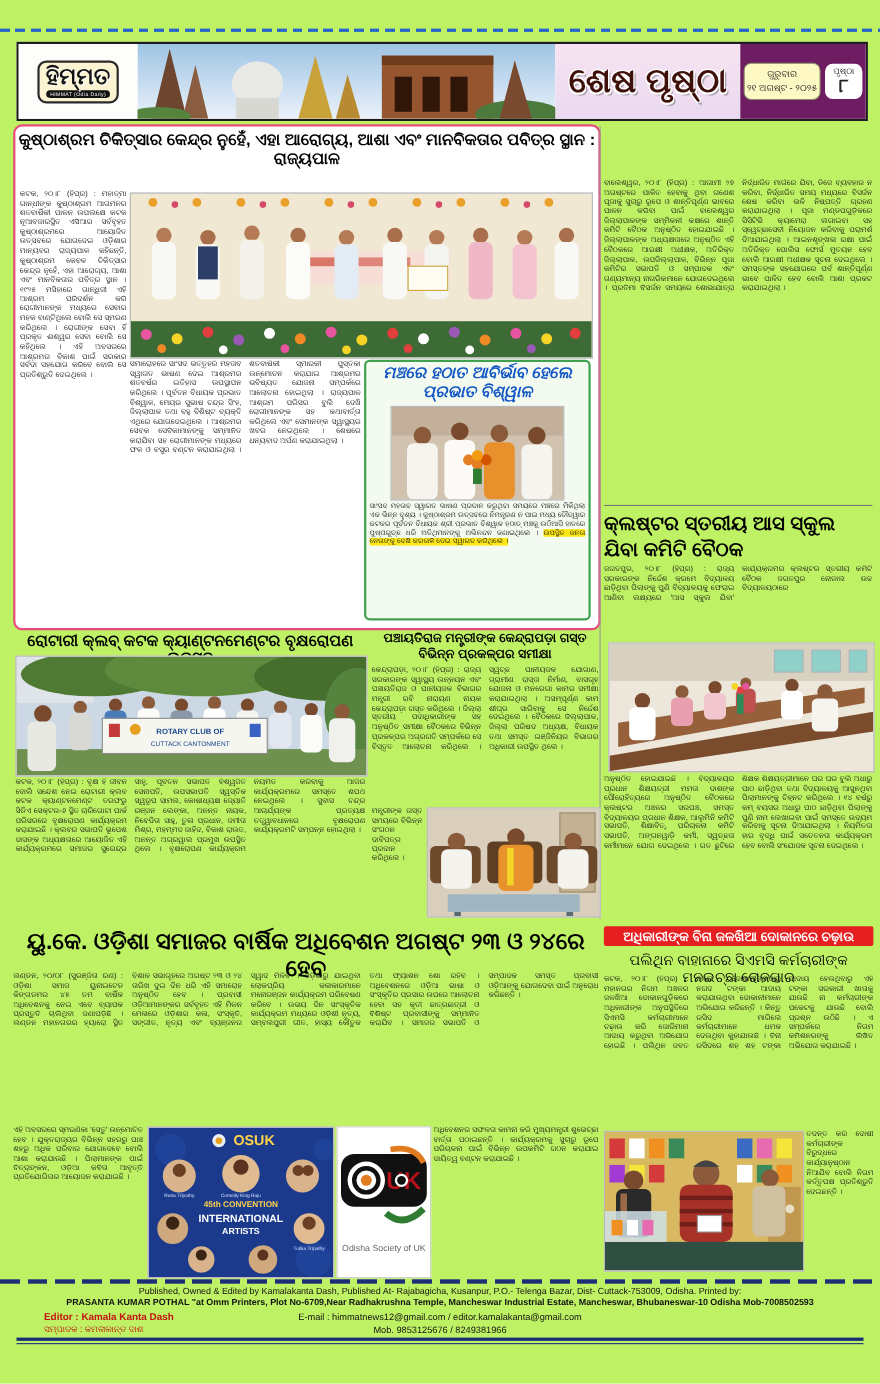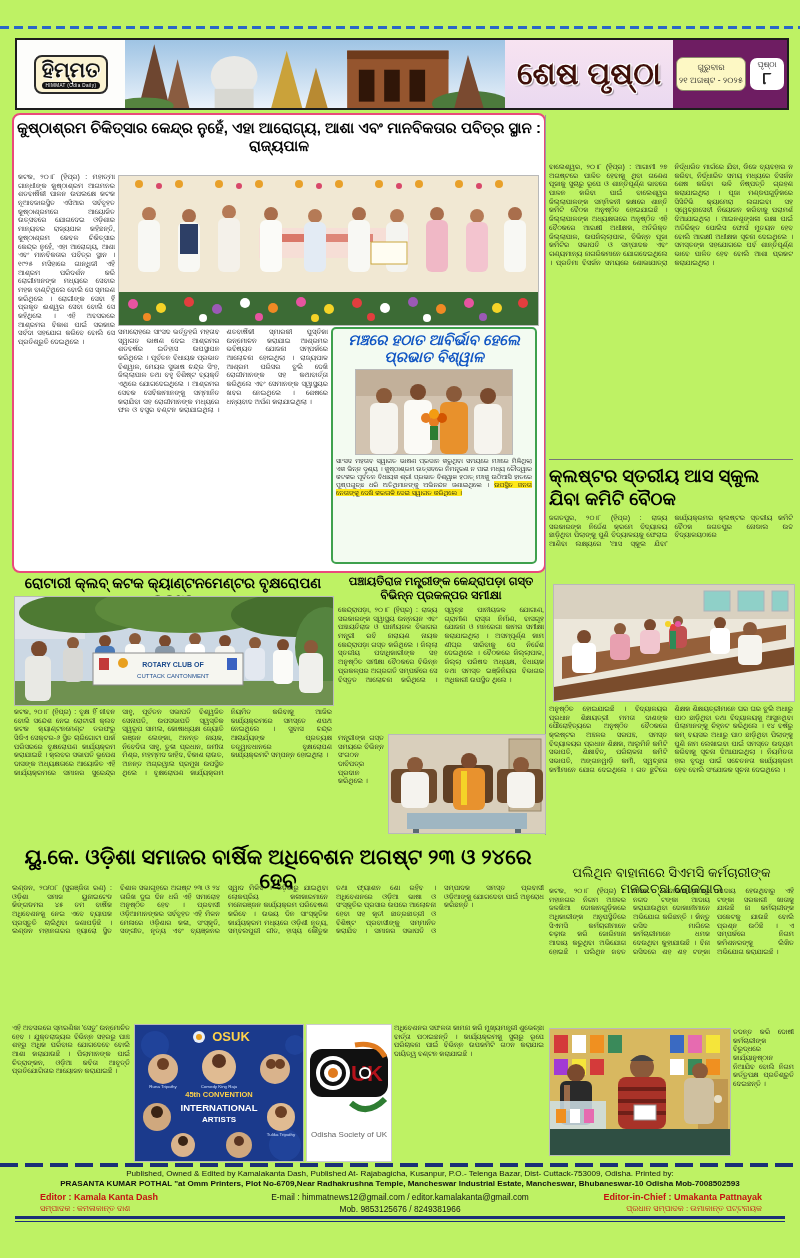--- a/index.html
+++ b/index.html
@@ -378,20 +378,21 @@
       <path d="M44 78 Q60 92 78 74" stroke="#2e7d32" stroke-width="6" fill="none"></path>
       <text x="60" y="56" text-anchor="middle" font-size="22" font-weight="bold" fill="#b5121b">UK</text>
       <circle cx="58" cy="48" r="6" fill="#ffffff"></circle>
         <circle cx="58" cy="48" r="4" fill="#111111"></circle>
       <text x="42" y="112" text-anchor="middle" font-size="8" fill="#666666">Odisha Society of UK</text>
     </svg>
   </div>
 
   <div class="abs bodytxt" style="left:394px;top:1024px;width:150px;height:136px;">ଅଧିବେଶନର ସଫଳତା କାମନା କରି ମୁଖ୍ୟମନ୍ତ୍ରୀ ଶୁଭେଚ୍ଛା ବାର୍ତ୍ତା ପଠାଇଛନ୍ତି । କାର୍ଯ୍ୟକ୍ରମକୁ ସୁଚାରୁ ରୂପେ ପରିଚାଳନା ପାଇଁ ବିଭିନ୍ନ ଉପକମିଟି ଗଠନ କରାଯାଇ ଦାୟିତ୍ୱ ବଣ୍ଟନ କରାଯାଇଛି ।</div>
 
+  <div class="abs" id="raid-kicker" style="left:549px;top:842px;width:245px;">ଅଧିକାରୀଙ୍କ ବିନା ଜଳଖିଆ ଦୋକାନରେ ଚଢ଼ାଉ</div>
   <div class="abs" id="raid-subhead" style="left:549px;top:865px;width:245px;">ପଲିଥିନ ବାହାନାରେ ସିଏମସି କର୍ମଚାରୀଙ୍କ ମନଇଚ୍ଛା ରୋଜଗାର</div>
   <div class="abs bodytxt cols3" style="left:549px;top:887px;width:245px;height:138px;">କଟକ, ୨୦।୮ (ହିପ୍ର) : ମହାନଗର ନିଗମ ଅଞ୍ଚଳର ଜଳଖିଆ ଦୋକାନଗୁଡ଼ିକରେ ଅଧିକାରୀଙ୍କ ଅନୁପସ୍ଥିତିରେ ସିଏମସି କର୍ମଚାରୀମାନେ ଚଢ଼ାଉ କରି ଜୋରିମାନା ଆଦାୟ କରୁଥିବା ଅଭିଯୋଗ ହୋଇଛି । ପଲିଥିନ ଜବତ ନାଁରେ ଦୋକାନୀଙ୍କଠାରୁ ନଗଦ ଟଙ୍କା ଆଦାୟ କରାଯାଉଥିବା ଦୋକାନୀମାନେ ଅଭିଯୋଗ କରିଛନ୍ତି । କିନ୍ତୁ ରସିଦ ମାଗିଲେ କର୍ମଚାରୀମାନେ ଧମକ ଦେଉଥିବା କୁହାଯାଉଛି । ବିନା ରସିଦରେ ଶହ ଶହ ଟଙ୍କା ଆଦାୟ ହେଉଥିବାରୁ ଏହି ଟଙ୍କା ସରକାରୀ ଖାତାକୁ ଯାଉଛି ନା କର୍ମଚାରୀଙ୍କ ପକେଟକୁ ଯାଉଛି ବୋଲି ପ୍ରଶ୍ନ ଉଠିଛି । ଏ ସମ୍ପର୍କରେ ନିଗମ କମିଶନରଙ୍କୁ ଲିଖିତ ଅଭିଯୋଗ କରାଯାଇଛି ।</div>
 
   <div class="abs photo" style="left:549px;top:1028px;width:180px;height:126px;">
     <svg viewBox="0 0 180 126" preserveAspectRatio="none">
       <rect width="180" height="126" fill="#d8b860"></rect>
       <g>
           <rect x="4" y="6" width="14" height="18" fill="#d43a3a"></rect>
           <rect x="22" y="6" width="14" height="18" fill="#ffffff"></rect>
           <rect x="40" y="6" width="14" height="18" fill="#f09020"></rect>
@@ -436,20 +437,16 @@
   <div class="abs f-center" style="left:0;top:1179px;width:800px;font-weight:bold;">PRASANTA KUMAR POTHAL "at Omm Printers, Plot No-6709,Near Radhakrushna Temple, Mancheswar Industrial Estate, Mancheswar, Bhubaneswar-10 Odisha Mob-7008502593</div>
 
   <div class="abs" style="left:40px;top:1192px;width:220px;">
     <div class="red" style="font-size:9px;font-weight:bold;">Editor : Kamala Kanta Dash</div>
     <div class="red" style="font-size:8px;margin-top:2px;">ସମ୍ପାଦକ : କମଳାକାନ୍ତ ଦାଶ</div>
   </div>
   <div class="abs" style="left:250px;top:1192px;width:300px;text-align:center;">
     <div style="font-size:8.4px;">E-mail : himmatnews12@gmail.com / editor.kamalakanta@gmail.com</div>
     <div style="font-size:8.4px;margin-top:2px;">Mob. 9853125676 / 8249381966</div>
   </div>
-  <div class="abs" style="left:550px;top:1192px;width:212px;text-align:right;">
-    <div class="red" style="font-size:9px;font-weight:bold;">Editor-in-Chief : Umakanta Pattnayak</div>
-    <div class="red" style="font-size:8px;margin-top:2px;">ପ୍ରଧାନ ସମ୍ପାଦକ : ଉମାକାନ୍ତ ପଟ୍ଟନାୟକ</div>
-  </div>
 
   <div class="abs" id="bottom-rule" style="left:15px;top:1216px;width:770px;"></div>
 
 </div>
 
 </body></html>

